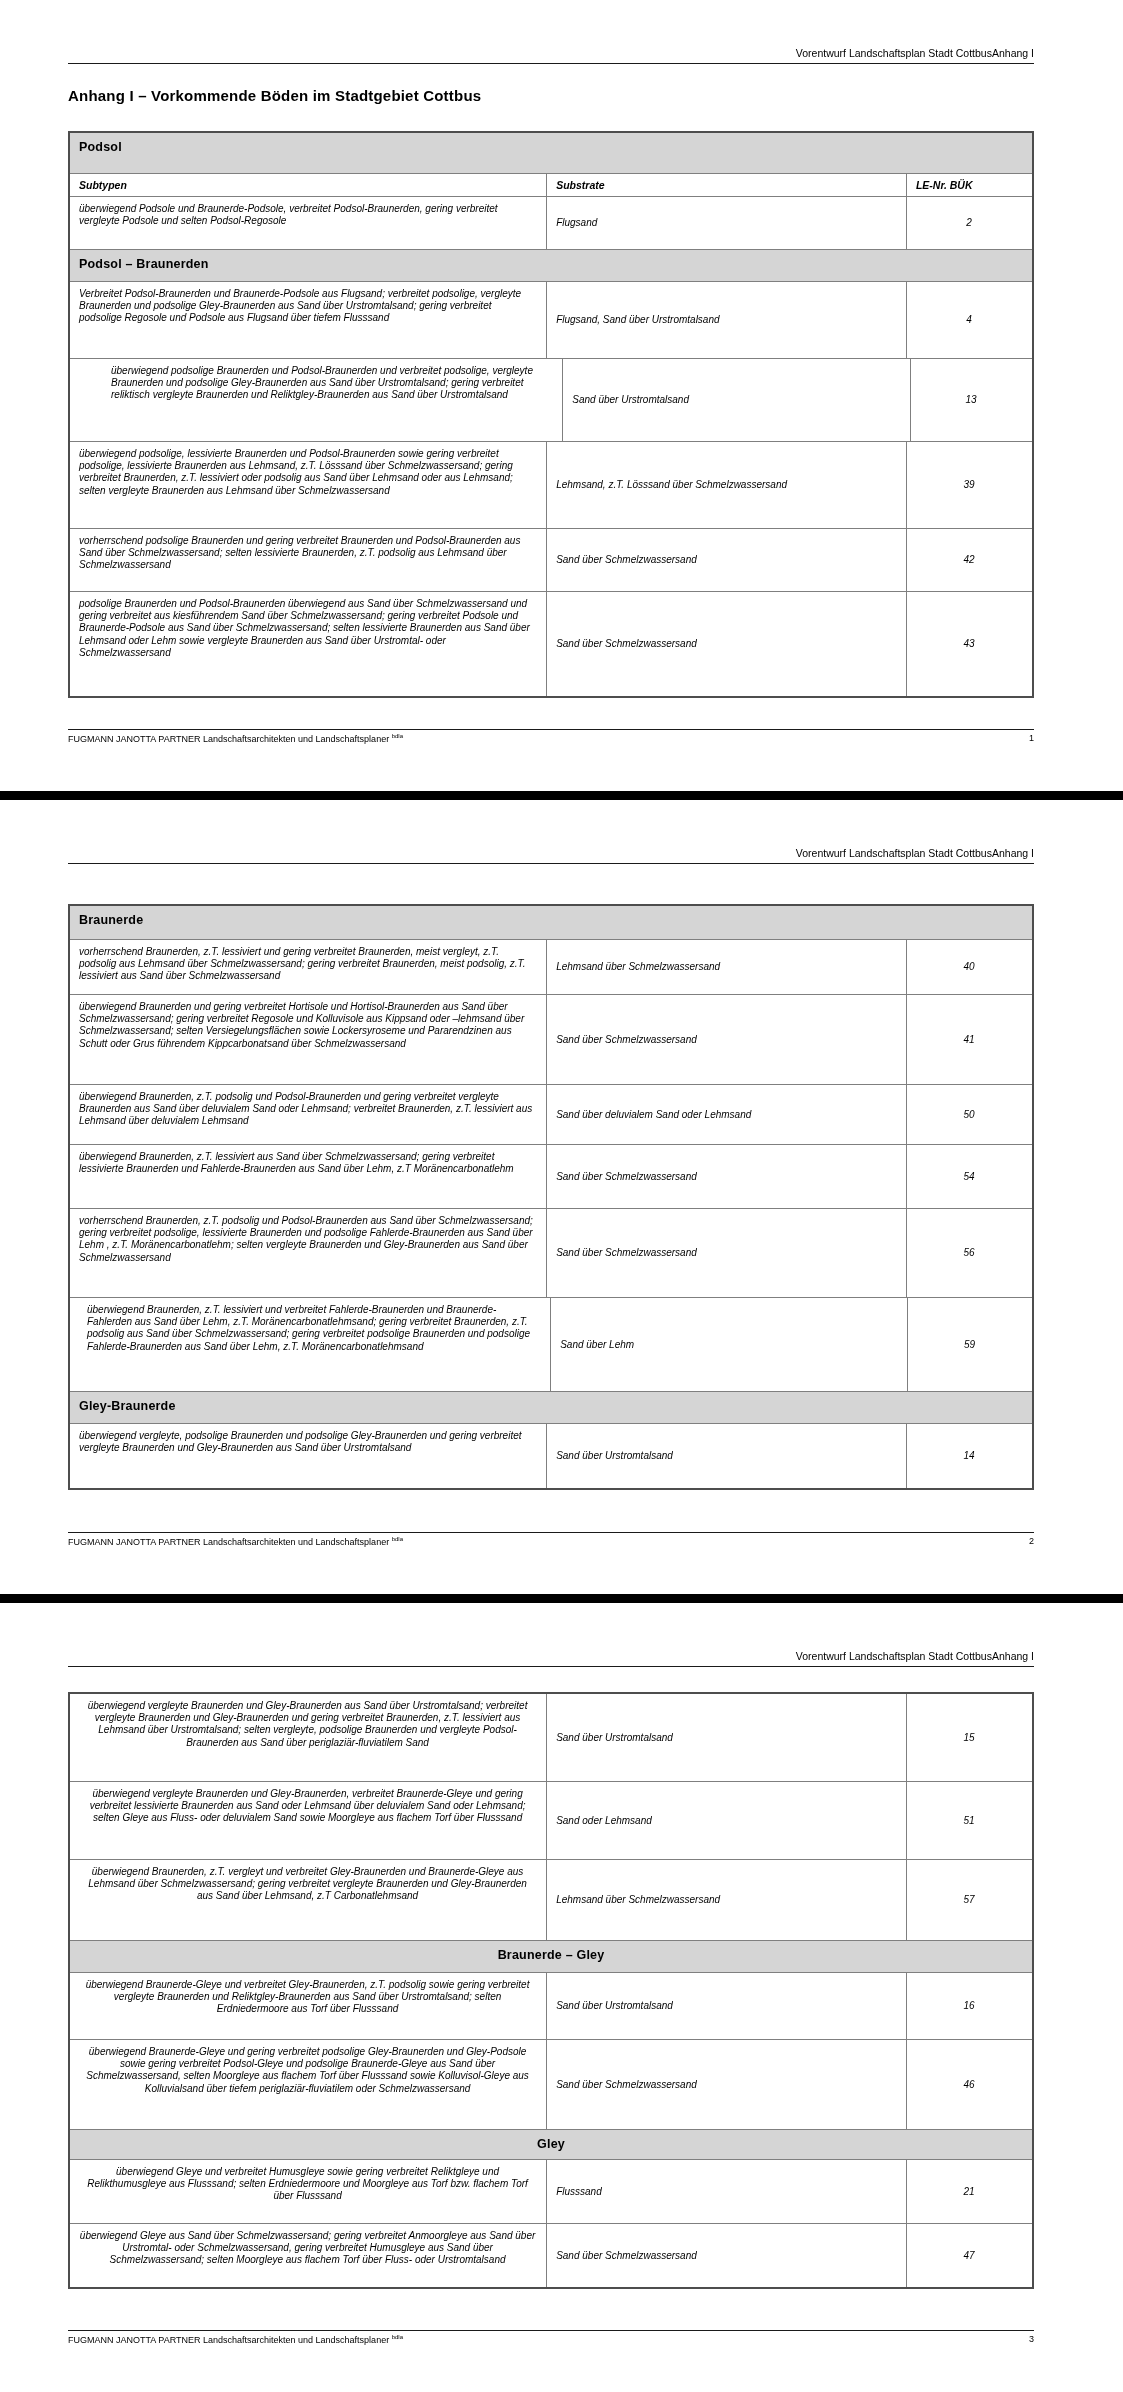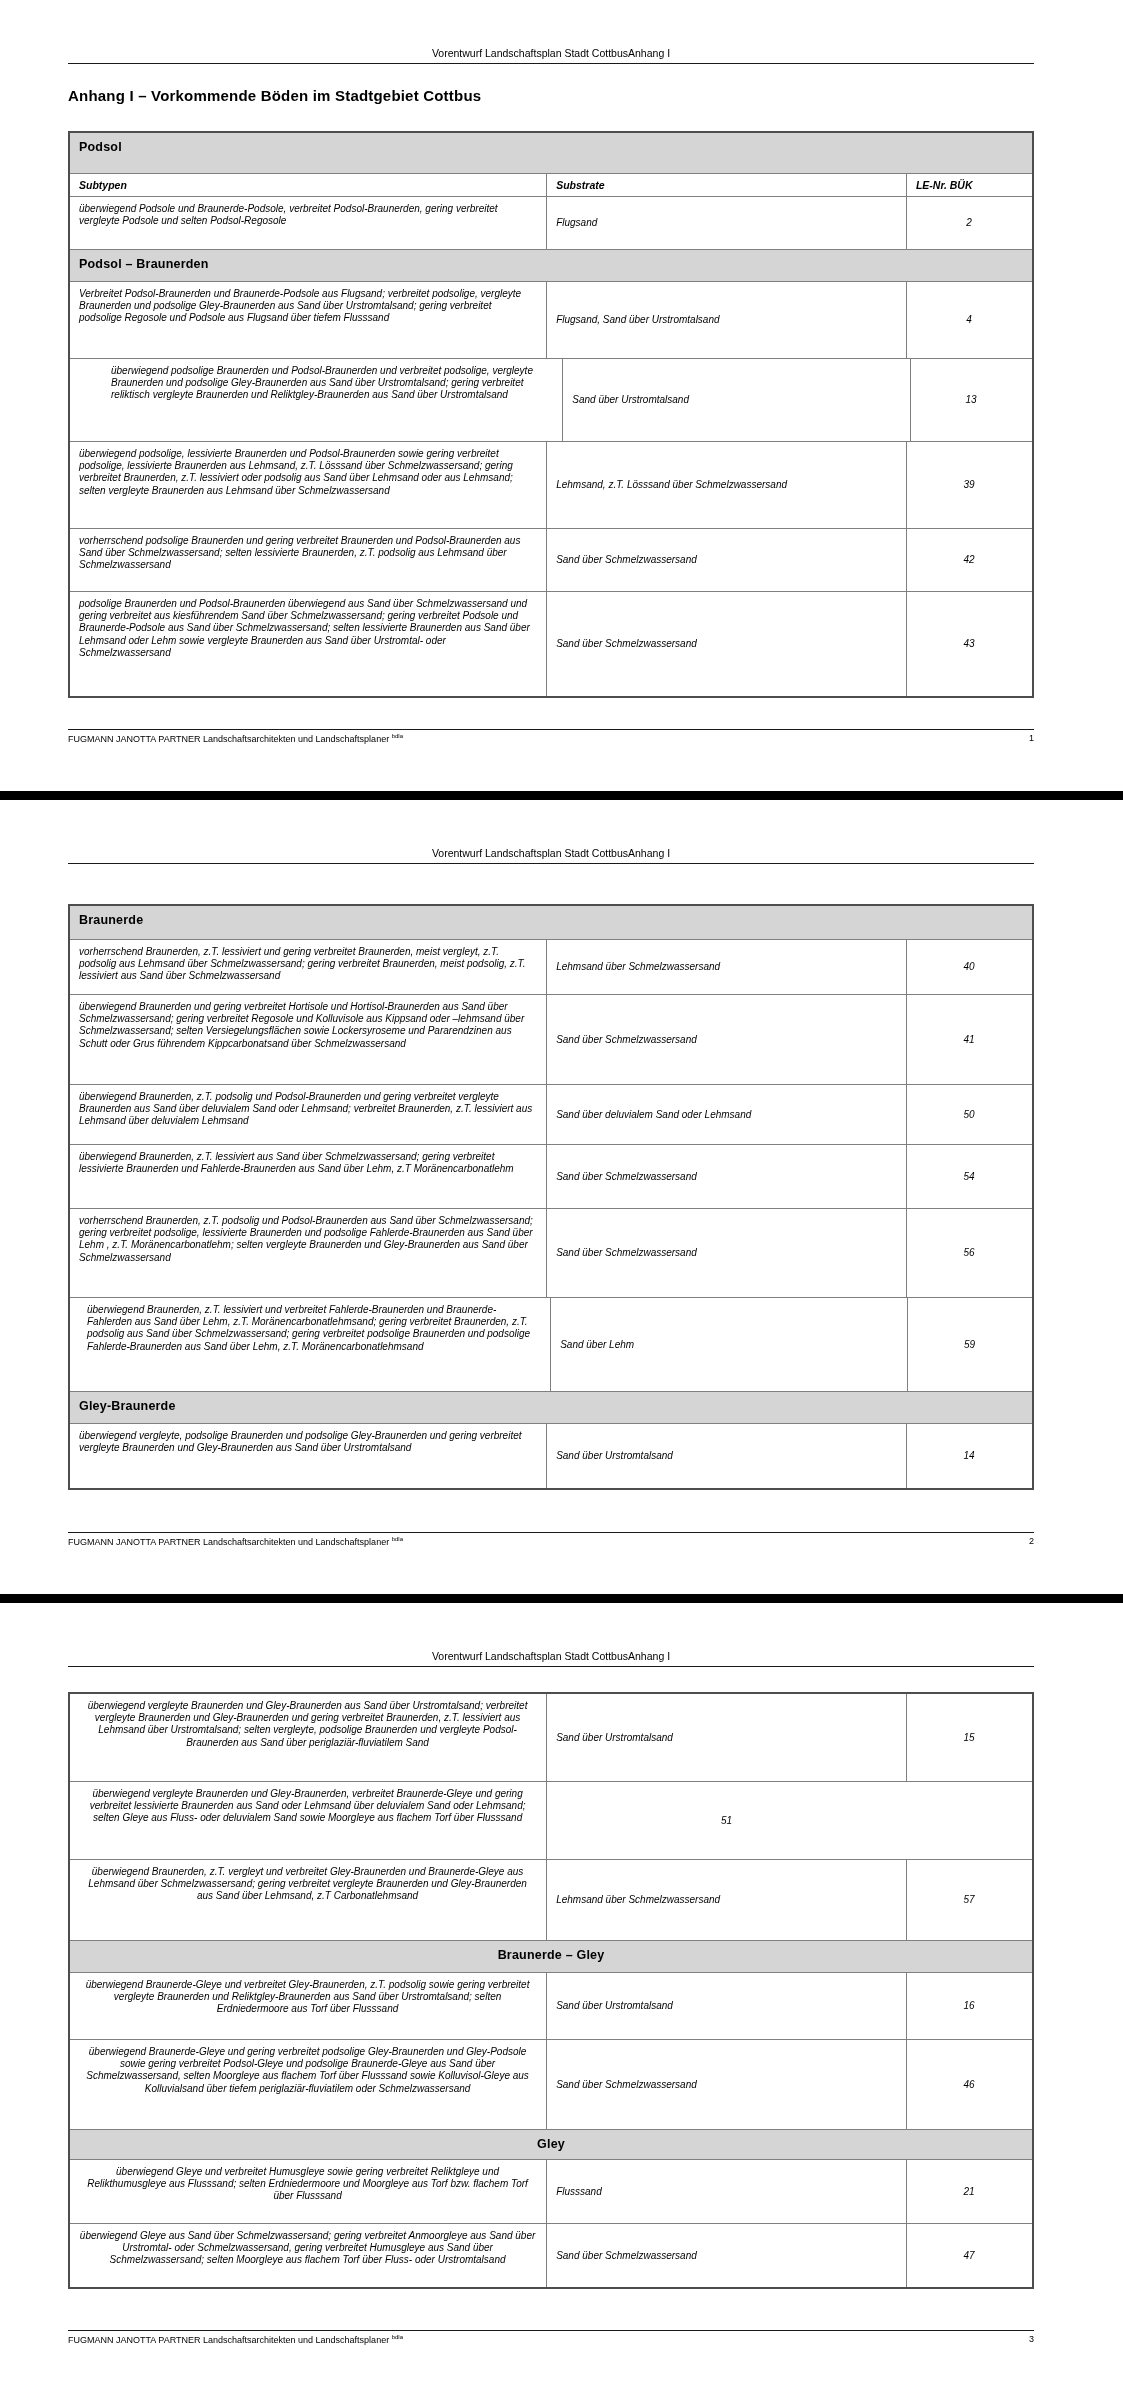--- a/index.html
+++ b/index.html
@@ -22,21 +22,21 @@
   .page.p2 { height: 794px; }
   .page.p3 { height: 789px; }
 
   .page-separator {
     height: 9px;
     background: #000;
   }
 
   .pg-header {
     display: flex;
-    justify-content: center;
+    justify-content: flex-end;
     align-items: flex-end;
     font-size: 10.5px;
     padding-bottom: 3px;
     border-bottom: 1.5px solid #1a1a1a;
     line-height: 1.2;
   }
 
   .doc-title {
     font-size: 15px;
     font-weight: bold;
@@ -219,20 +219,21 @@
       <span>Anhang I</span>
     </div>
     <div class="btable">
         <div class="trow" style="min-height: 88px;">
           <div class="cell subtype-cell">überwiegend vergleyte Braunerden und Gley-Braunerden aus Sand über Urstromtalsand; verbreitet vergleyte Braunerden und Gley-Braunerden und gering verbreitet Braunerden, z.T. lessiviert aus Lehmsand über Urstromtalsand; selten vergleyte, podsolige Braunerden und vergleyte Podsol-Braunerden aus Sand über periglaziär-fluviatilem Sand</div>
           <div class="cell substrate-cell">Sand über Urstromtalsand</div>
           <div class="cell le-cell">15</div>
         </div>
         <div class="trow" style="min-height: 78px;">
           <div class="cell subtype-cell">überwiegend vergleyte Braunerden und Gley-Braunerden, verbreitet Braunerde-Gleye und gering verbreitet lessivierte Braunerden aus Sand oder Lehmsand über deluvialem Sand oder Lehmsand; selten Gleye aus Fluss- oder deluvialem Sand sowie Moorgleye aus flachem Torf über Flusssand</div>
+          <div class="cell substrate-cell">Sand oder Lehmsand</div>
           <div class="cell le-cell">51</div>
         </div>
         <div class="trow" style="min-height: 81px;">
           <div class="cell subtype-cell">überwiegend Braunerden, z.T. vergleyt und verbreitet Gley-Braunerden und Braunerde-Gleye aus Lehmsand über Schmelzwassersand; gering verbreitet vergleyte Braunerden und Gley-Braunerden aus Sand über Lehmsand, z.T Carbonatlehmsand</div>
           <div class="cell substrate-cell">Lehmsand über Schmelzwassersand</div>
           <div class="cell le-cell">57</div>
         </div>
         <div class="section-band" style="min-height: 32px;">Braunerde – Gley</div>
         <div class="trow" style="min-height: 67px;">
           <div class="cell subtype-cell">überwiegend Braunerde-Gleye und verbreitet Gley-Braunerden, z.T. podsolig sowie gering verbreitet vergleyte Braunerden und Reliktgley-Braunerden aus Sand über Urstromtalsand; selten Erdniedermoore aus Torf über Flusssand</div>

